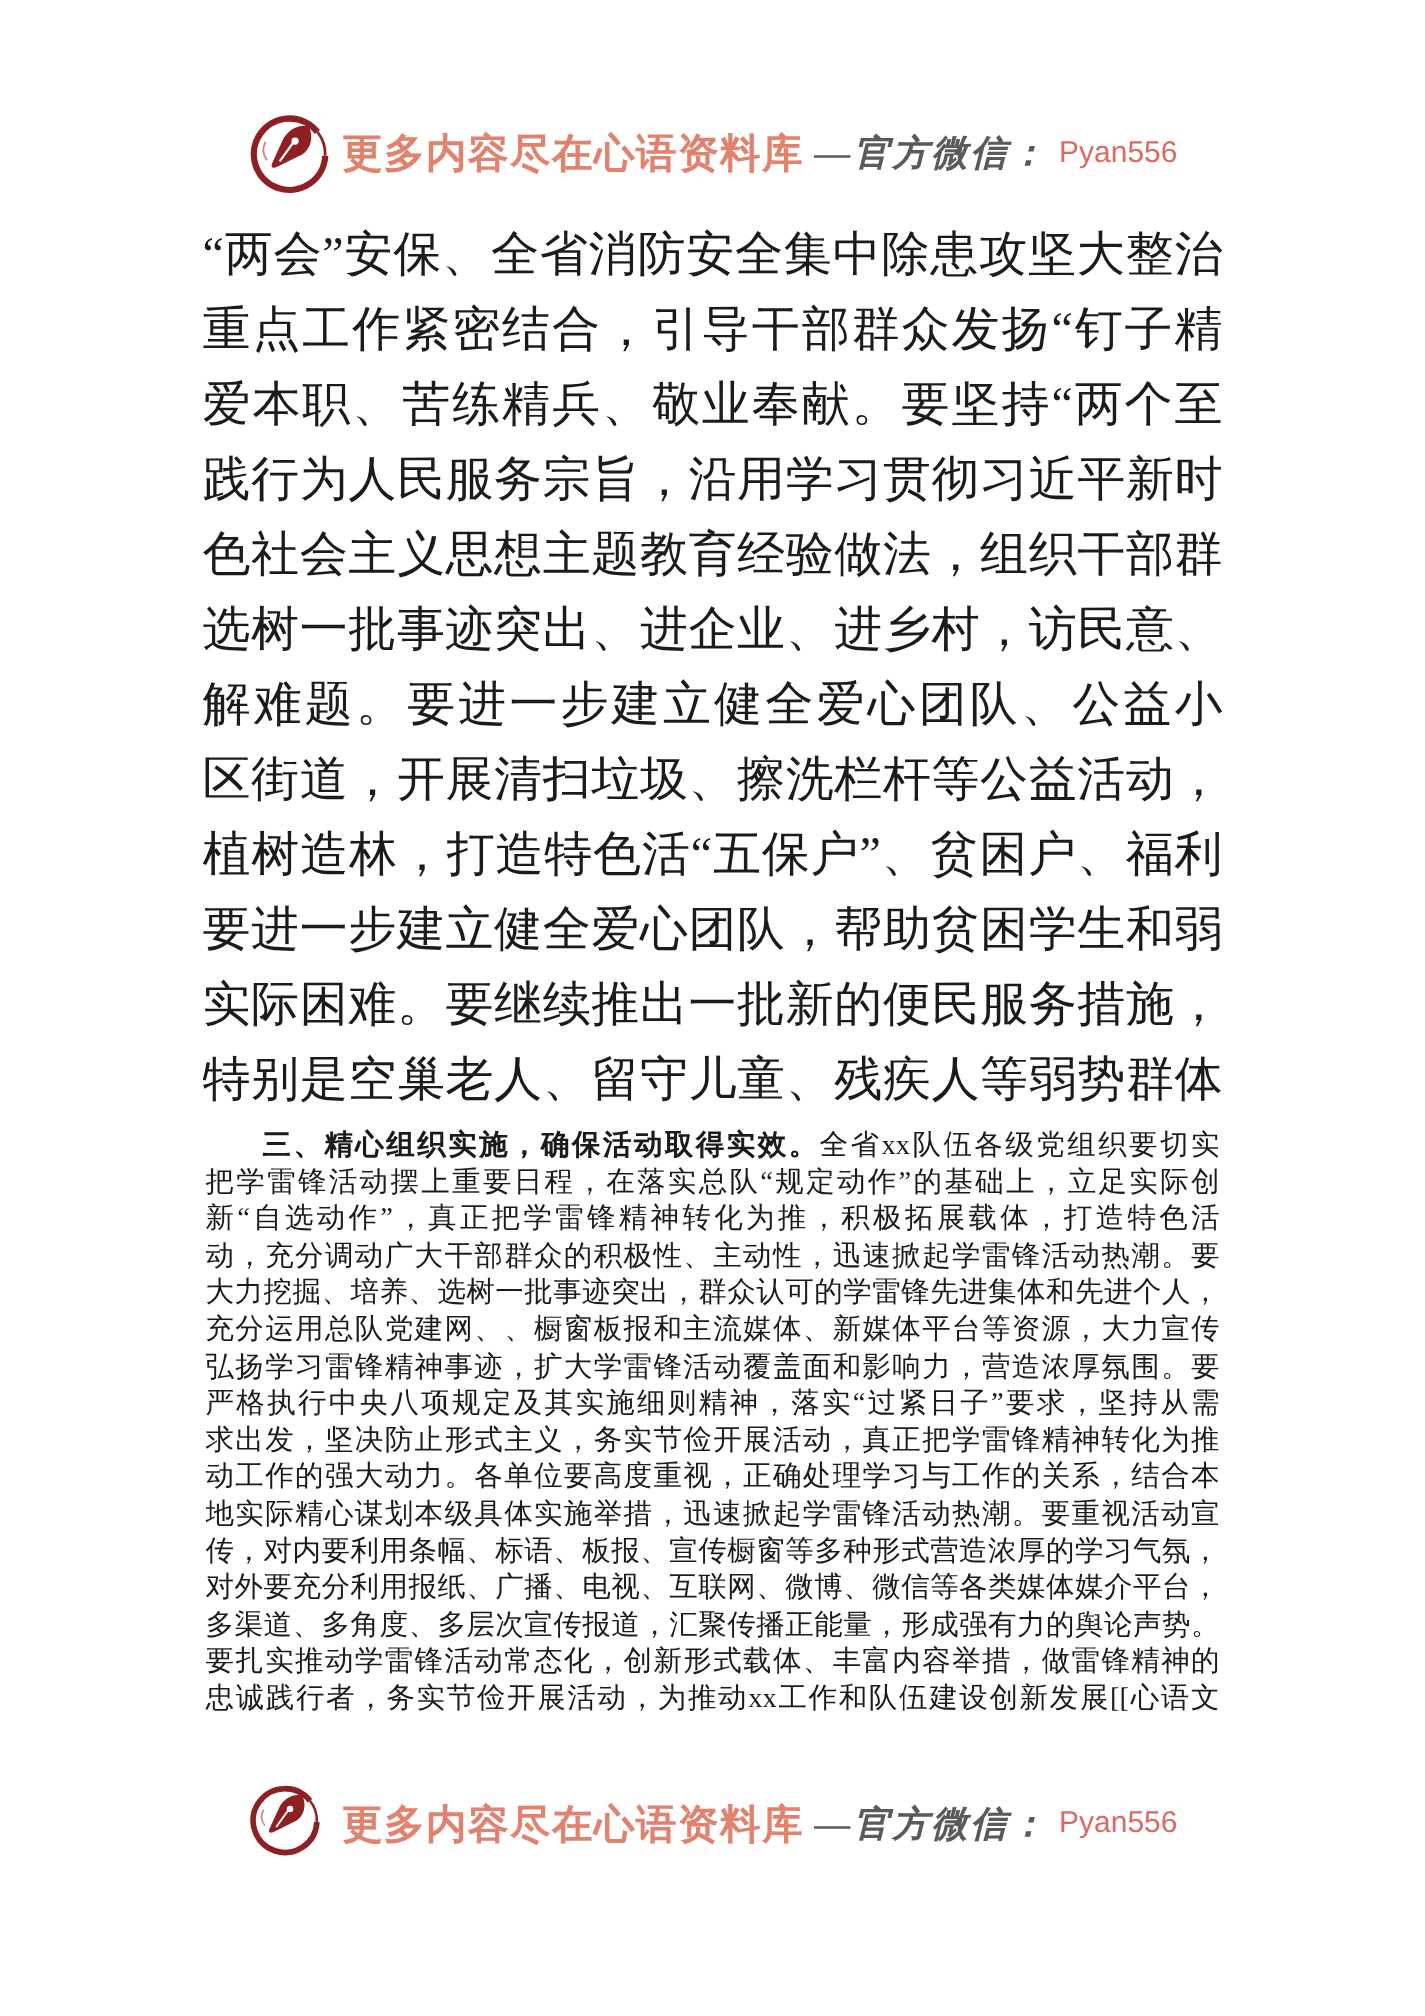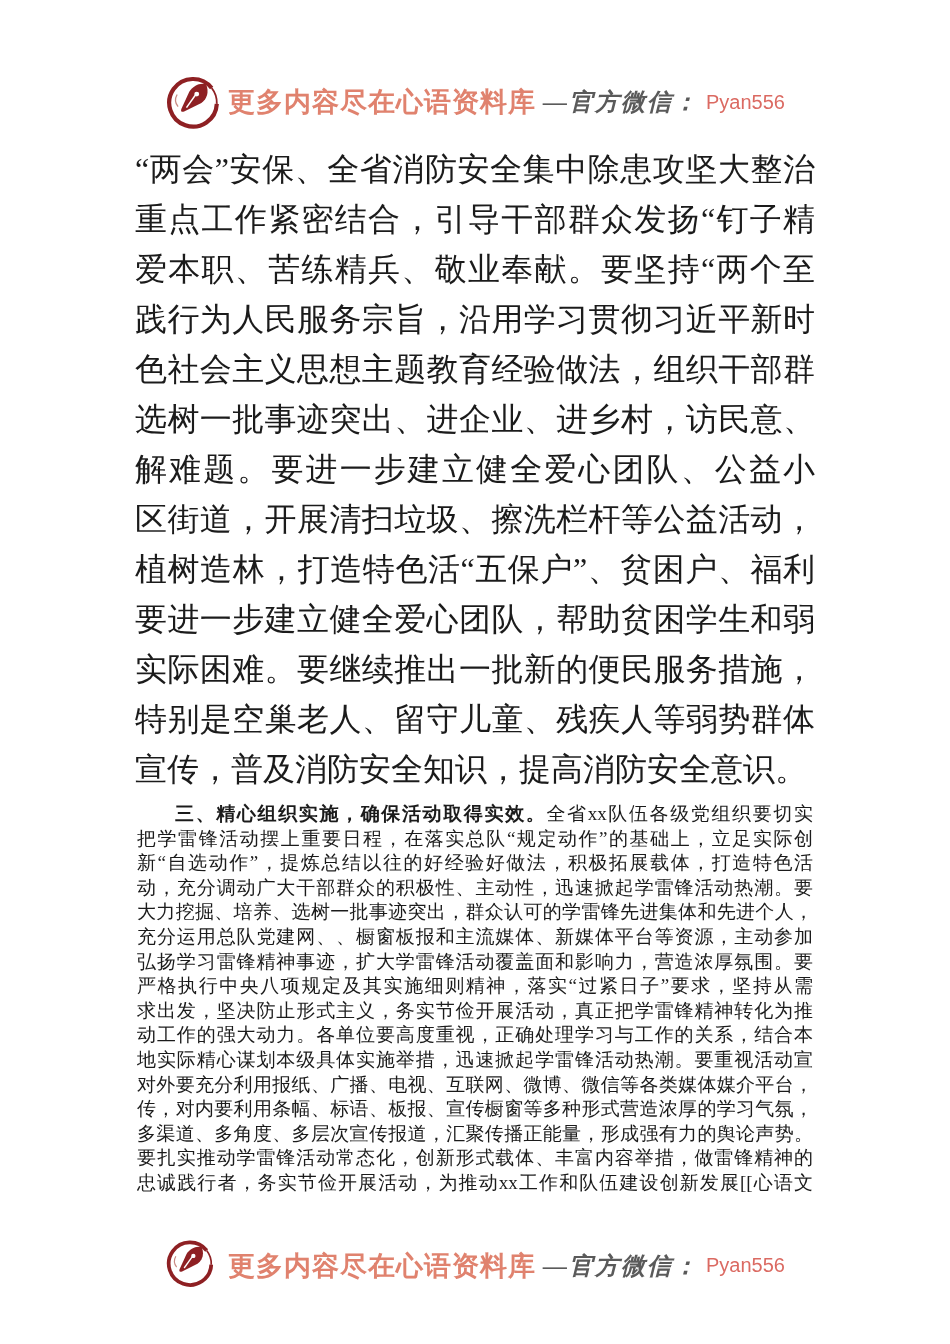--- a/index.html
+++ b/index.html
@@ -71,50 +71,49 @@
       <div class="line">区街道，开展清扫垃圾、擦洗栏杆等公益活动，主动参加</div>
 
       <div class="line">植树造林，打造特色活“五保户”、贫困户、福利院，主动</div>
 
       <div class="line">要进一步建立健全爱心团队，帮助贫困学生和弱势群体解决</div>
 
       <div class="line">实际困难。要继续推出一批新的便民服务措施，深入群众</div>
 
       <div class="line">特别是空巢老人、留守儿童、残疾人等弱势群体开展消防</div>
 
-      <div class="line">宣传，普及消防安全知识，提高消防安全意识。</div>
     </main>
 
   <section class="small">
 
       <div class="line has-lead"><b>三、精心组织实施，确保活动取得实效。</b><span>全省xx队伍各级党组织要切实</span></div>
 
       <div class="line"><b></b><span>把学雷锋活动摆上重要日程，在落实总队“规定动作”的基础上，立足实际创</span></div>
 
-      <div class="line"><b></b><span>新“自选动作”，提炼总结以往的好经验好做法，积极拓展载体，打造特色活</span></div>
+      <div class="line"><b></b><span>新“自选动作”，真正把学雷锋精神转化为推，积极拓展载体，打造特色活</span></div>
 
       <div class="line"><b></b><span>动，充分调动广大干部群众的积极性、主动性，迅速掀起学雷锋活动热潮。要</span></div>
 
       <div class="line"><b></b><span>大力挖掘、培养、选树一批事迹突出，群众认可的学雷锋先进集体和先进个人，</span></div>
 
-      <div class="line"><b></b><span>充分运用总队党建网、、橱窗板报和主流媒体、新媒体平台等资源，主动参加</span></div>
+      <div class="line"><b></b><span>充分运用总队党建网、、橱窗板报和主流媒体、新媒体平台等资源，大力宣传</span></div>
 
       <div class="line"><b></b><span>弘扬学习雷锋精神事迹，扩大学雷锋活动覆盖面和影响力，营造浓厚氛围。要</span></div>
 
       <div class="line"><b></b><span>严格执行中央八项规定及其实施细则精神，落实“过紧日子”要求，坚持从需</span></div>
 
       <div class="line"><b></b><span>求出发，坚决防止形式主义，务实节俭开展活动，真正把学雷锋精神转化为推</span></div>
 
       <div class="line"><b></b><span>动工作的强大动力。各单位要高度重视，正确处理学习与工作的关系，结合本</span></div>
 
       <div class="line"><b></b><span>地实际精心谋划本级具体实施举措，迅速掀起学雷锋活动热潮。要重视活动宣</span></div>
 
+      <div class="line"><b></b><span>传，对内要利用条幅、标语、板报、宣传橱窗等多种形式营造浓厚的学习气氛，</span></div>
+
       <div class="line"><b></b><span>对外要充分利用报纸、广播、电视、互联网、微博、微信等各类媒体媒介平台，</span></div>
-
-      <div class="line"><b></b><span>传，对内要利用条幅、标语、板报、宣传橱窗等多种形式营造浓厚的学习气氛，</span></div>
 
       <div class="line"><b></b><span>多渠道、多角度、多层次宣传报道，汇聚传播正能量，形成强有力的舆论声势。</span></div>
 
       <div class="line"><b></b><span>要扎实推动学雷锋活动常态化，创新形式载体、丰富内容举措，做雷锋精神的</span></div>
 
       <div class="line"><b></b><span>忠诚践行者，务实节俭开展活动，为推动xx工作和队伍建设创新发展[[心语文</span></div>
     </section>
 
   <footer class="brand bottom">
     <span class="logo">

